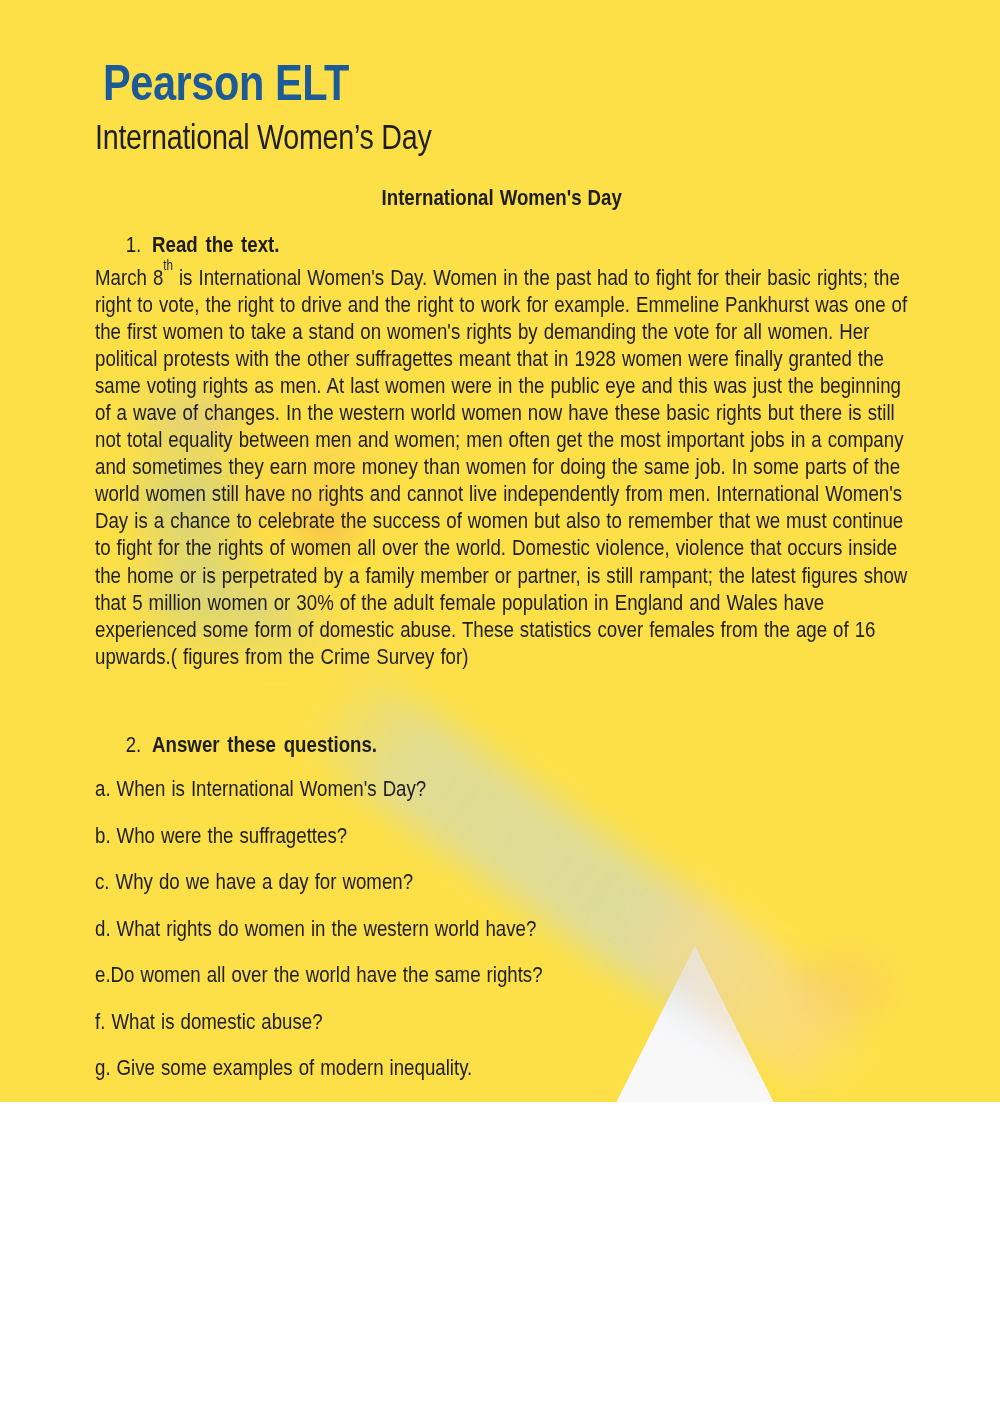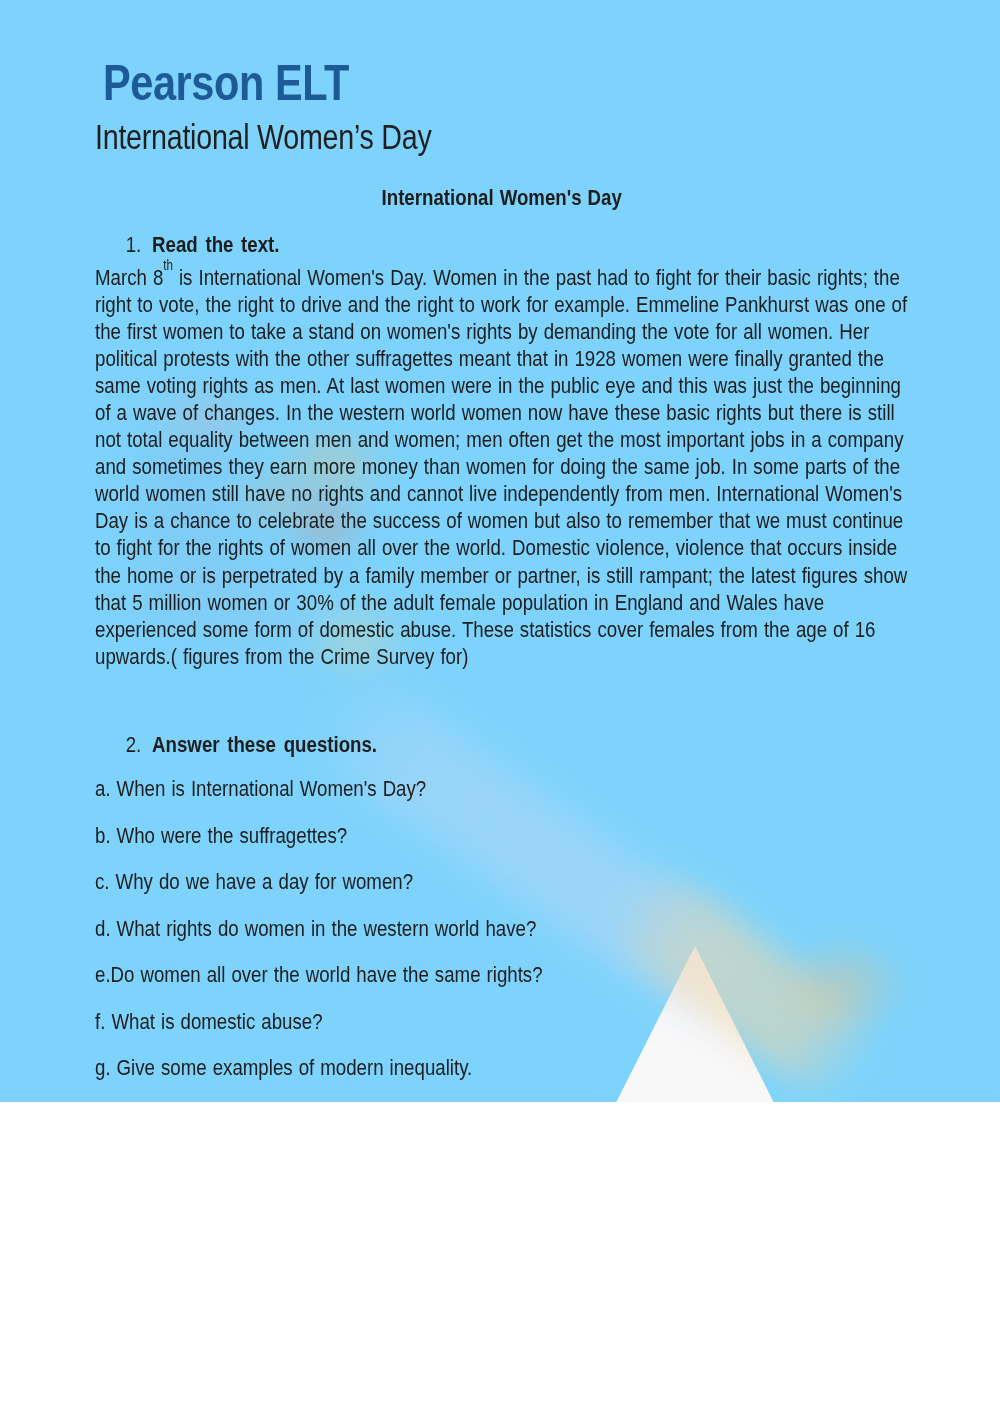--- a/index.html
+++ b/index.html
@@ -1,21 +1,21 @@
 <!DOCTYPE html>
 <html><head>
 <meta charset="utf-8">
 <style>
   * { margin: 0; padding: 0; box-sizing: border-box; }
   html, body { background: #ffffff; }
   .page {
     position: relative;
     width: 1000px;
     height: 1102px;
-    background: #7dd3fc;
+    background: #fde047;
     overflow: hidden;
     font-family: "Liberation Sans", "DejaVu Sans", sans-serif;
     color: #1d1d1d;
   }
 
   
   .wm { position: absolute; pointer-events: none; }
   .blob { border-radius: 50%; filter: blur(13px); }
   .b-blue1   { left:112px; top:372px; width:150px; height:90px;  background: radial-gradient(closest-side, rgba(150,195,235,.30), rgba(150,195,235,0)); }
   .b-pink1   { left:150px; top:388px; width:120px; height:64px;  background: radial-gradient(closest-side, rgba(240,170,160,.22), rgba(240,170,160,0)); }

